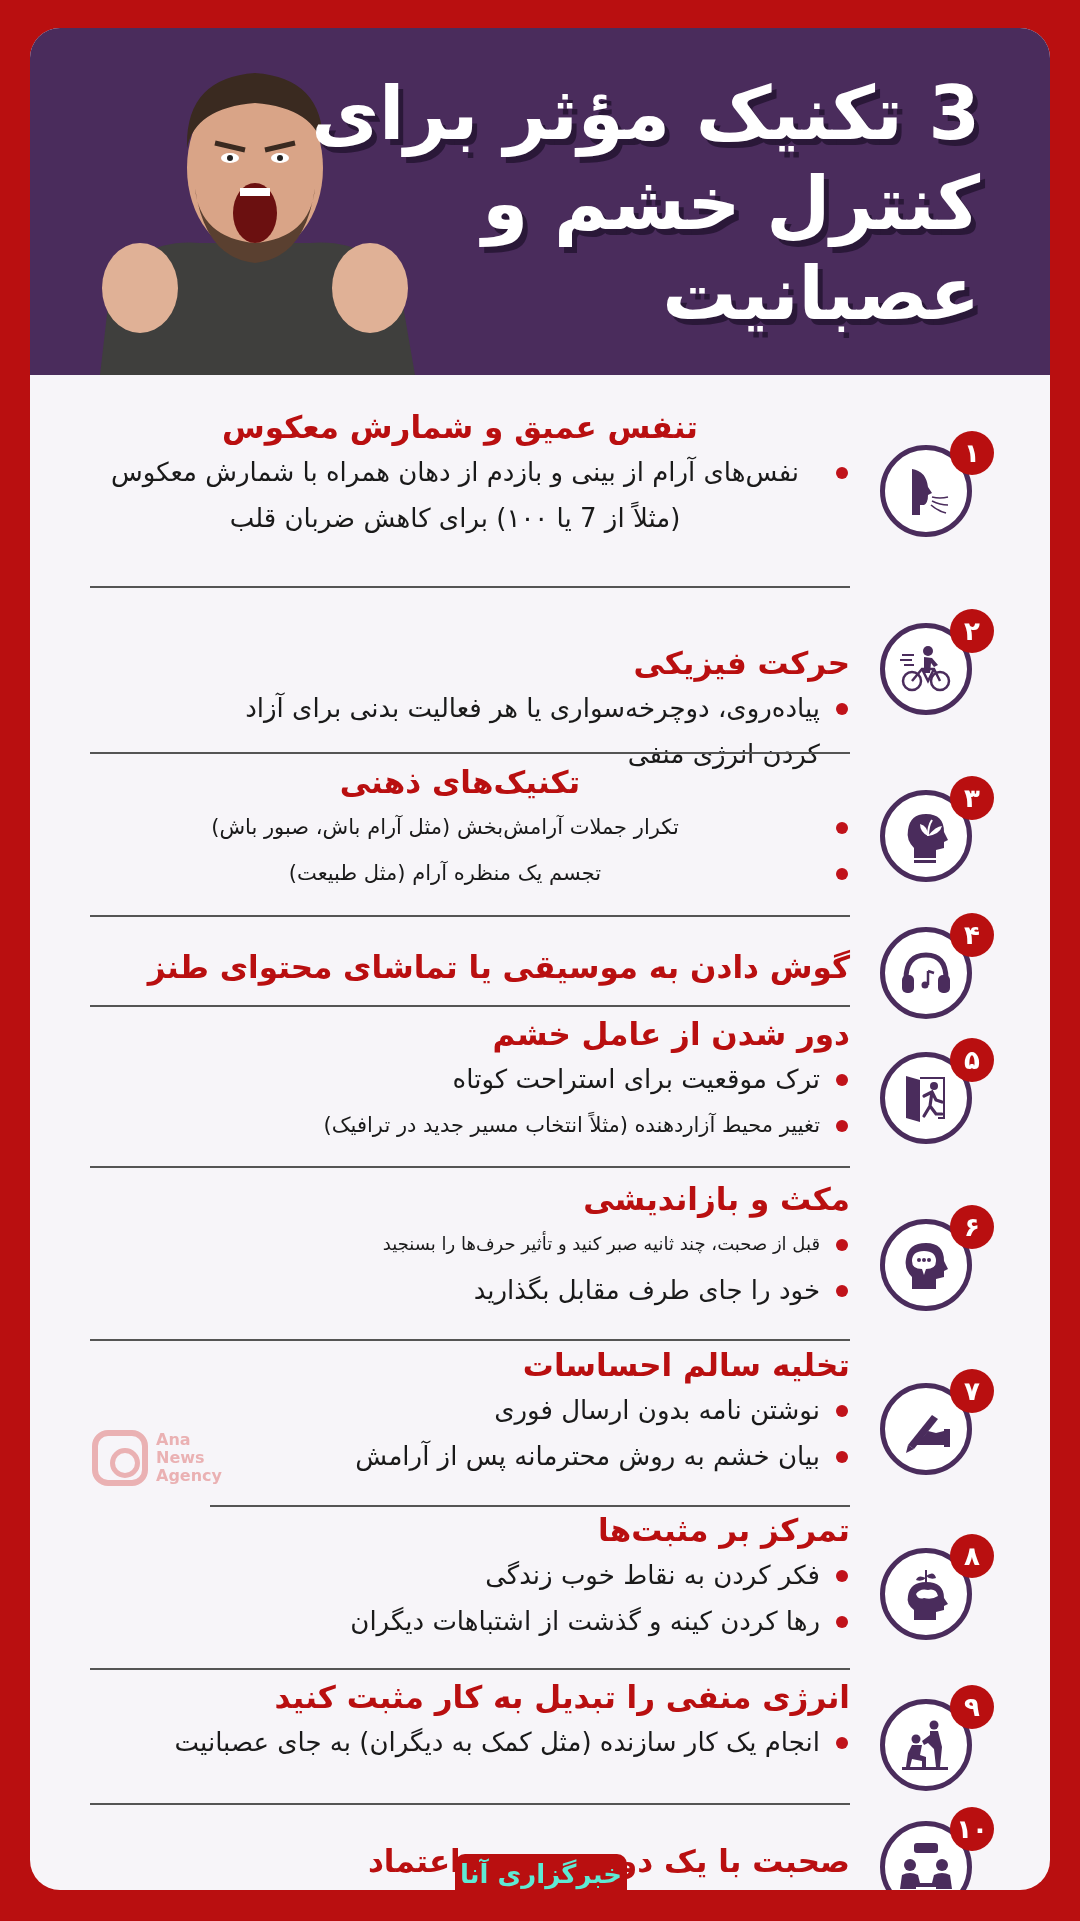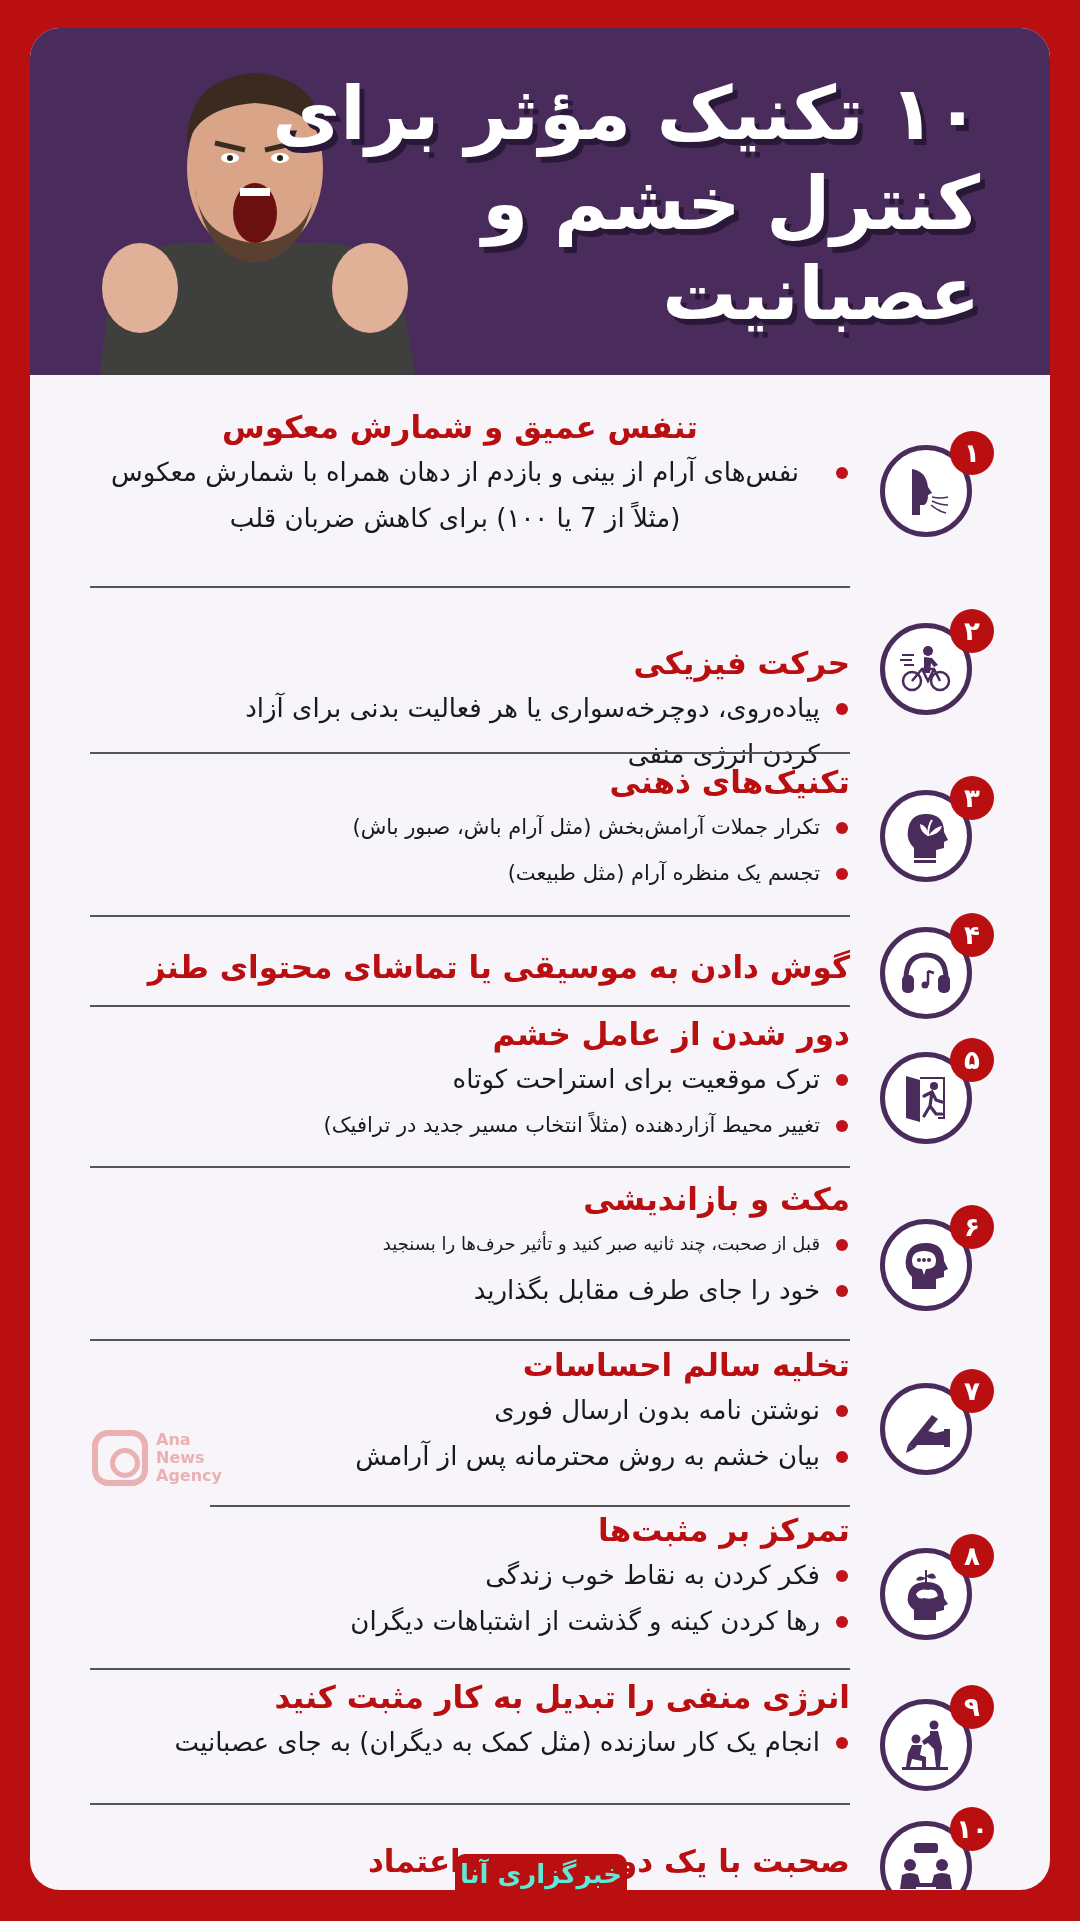--- a/index.html
+++ b/index.html
@@ -173,21 +173,21 @@
       <rect x="170" y="150" width="30" height="8" fill="#fff"></rect>
       <ellipse cx="160" cy="120" rx="9" ry="5" fill="#fff"></ellipse>
       <ellipse cx="210" cy="120" rx="9" ry="5" fill="#fff"></ellipse>
       <circle cx="160" cy="120" r="3" fill="#222"></circle>
       <circle cx="210" cy="120" r="3" fill="#222"></circle>
       <path d="M145 105 L175 112 M225 105 L195 112" stroke="#3a2a20" stroke-width="5"></path>
       <ellipse cx="70" cy="250" rx="38" ry="45" fill="#e0b196"></ellipse>
       <ellipse cx="300" cy="250" rx="38" ry="45" fill="#e0b196"></ellipse>
     </svg>
     <div class="title">
-      <div>۱۰ تکنیک مؤثر برای</div>
+      <div>3 تکنیک مؤثر برای</div>
       <div>کنترل خشم و</div>
       <div>عصبانیت</div>
     </div>
   </div>
 
   <div class="items">
 
     <div class="item" style="top:30px;">
       <div class="icon-wrap" style="top:40px;">
         <div class="icon-ring">
@@ -235,21 +235,21 @@
         <div class="icon-ring">
           <svg viewBox="0 0 56 56">
             <path d="M28 6 Q46 6 46 24 L50 32 L46 34 L46 40 L38 42 L38 50 L16 50 L16 40 Q8 32 10 22 Q12 6 28 6 Z" fill="#4a2c5c"></path>
             <path d="M30 28 Q22 24 22 16 Q30 18 30 28 Q38 18 44 18 Q42 26 30 28 Z" fill="#fff"></path>
             <path d="M30 28 Q30 18 34 12" stroke="#fff" stroke-width="2" fill="none"></path>
             <rect x="16" y="52" width="22" height="3" fill="#4a2c5c"></rect>
           </svg>
         </div>
         <div class="badge">۳</div>
       </div>
-      <div class="text-col" style="top:0;">
+      <div class="text-col" style="top:0;text-align:center;">
         <div class="item-title">تکنیک‌های ذهنی</div>
         <ul class="bullets">
           <li class="small">تکرار جملات آرامش‌بخش (مثل آرام باش، صبور باش)</li>
           <li class="small">تجسم یک منظره آرام (مثل طبیعت)</li>
         </ul>
       </div>
       <div class="sep" style="top:155px;"></div>
     </div>
 
     <div class="item" style="top:548px;">

